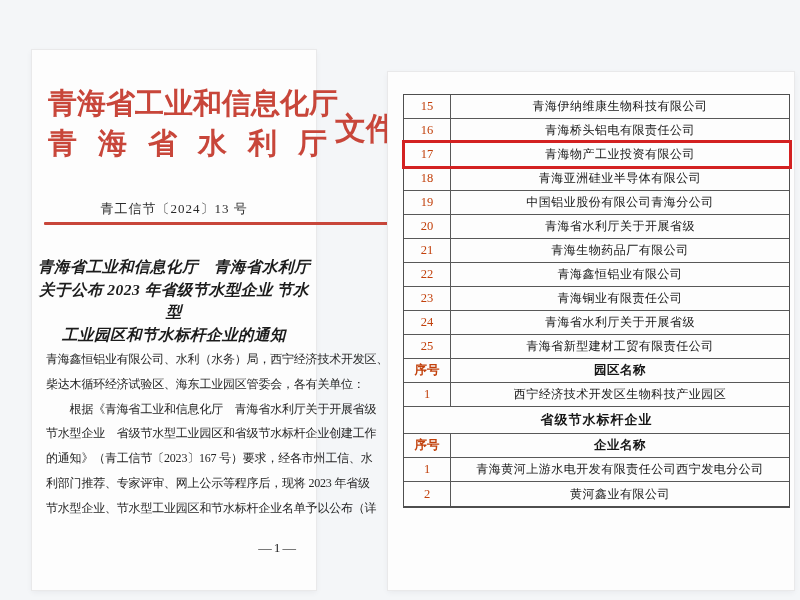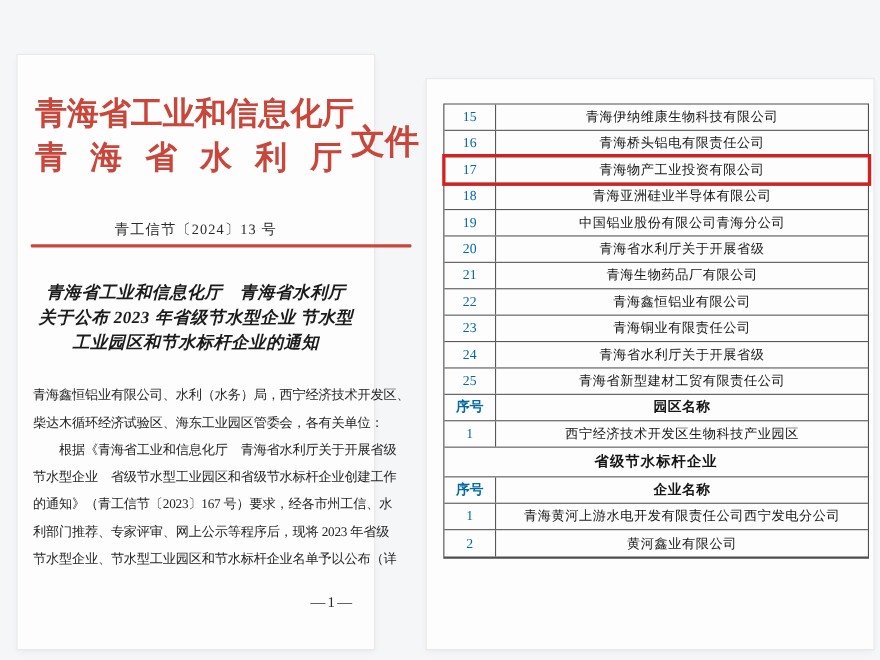--- a/index.html
+++ b/index.html
@@ -9,21 +9,21 @@
     font-family:"Liberation Serif","DejaVu Serif",serif;
     color:#222;
     position:relative;
   }
   .page {
     position:absolute;
     background:#fdfdfd;
     box-shadow:0 0 0 1px #e9e9ea, 0 2px 6px rgba(60,70,90,0.08);
   }
   
-  .page-left { left:16px; top:50px; width:324px; height:540px; }
+  .page-left { left:32px; top:50px; width:284px; height:540px; }
   .agency-line1 {
     position:absolute; left:16px; top:34px;
     font-size:29px; font-weight:900; white-space:nowrap;
     color:#c8463a; letter-spacing:0;
   }
   .agency-line2 {
     position:absolute; left:16px; top:74px;
     font-size:29px; font-weight:900; white-space:nowrap;
     color:#c8463a; letter-spacing:21px;
   }
@@ -59,21 +59,21 @@
   .doc-table {
     position:absolute; left:15px; top:22px; width:387px;
     border:1px solid #4e4e4e; border-bottom-width:2px;
     background:#fdfdfd;
   }
   .t-row { display:flex; height:24px; border-bottom:1px solid #585858; align-items:stretch; }
   .doc-table > :last-child { border-bottom:none; }
   .c-num {
     width:47px; border-right:1px solid #585858;
     display:flex; align-items:center; justify-content:center;
-    font-size:12.5px; color:#0369a1;
+    font-size:12.5px; color:#c2410c;
   }
   .c-name {
     flex:1; display:flex; align-items:center; justify-content:center;
     font-size:12px; color:#161616; letter-spacing:0.5px; white-space:nowrap;
   }
   .t-head .c-num, .t-head .c-name { font-weight:bold; font-size:12.5px; }
   .t-section {
     height:27px; line-height:26px; text-align:center;
     font-weight:bold; font-size:13px; color:#141414;
     border-bottom:1px solid #585858; letter-spacing:1px;

